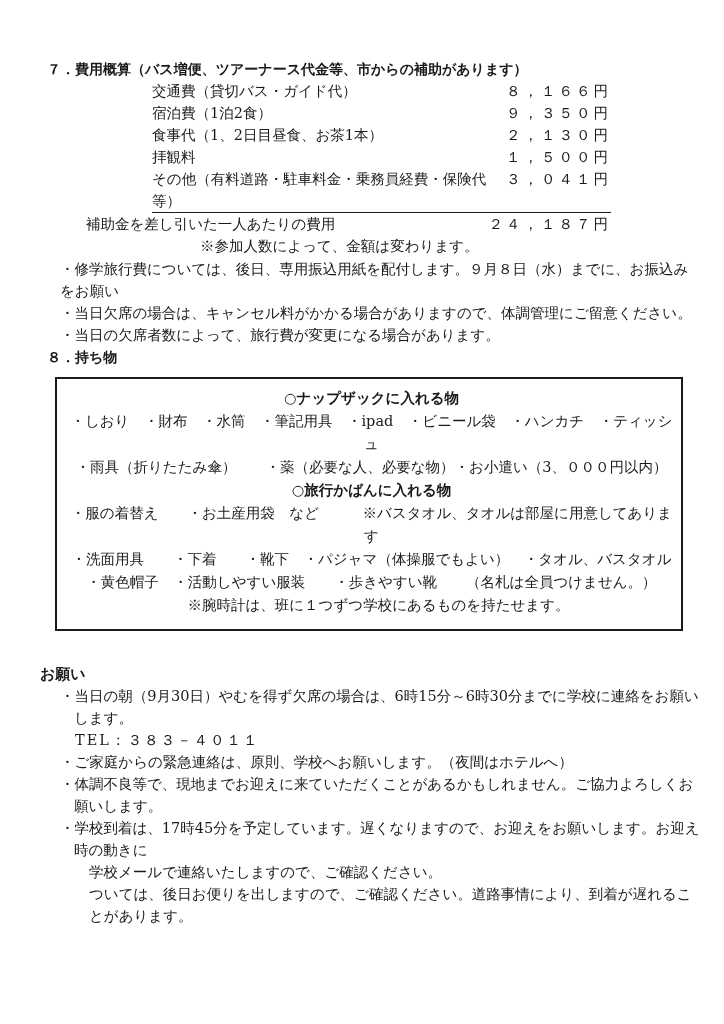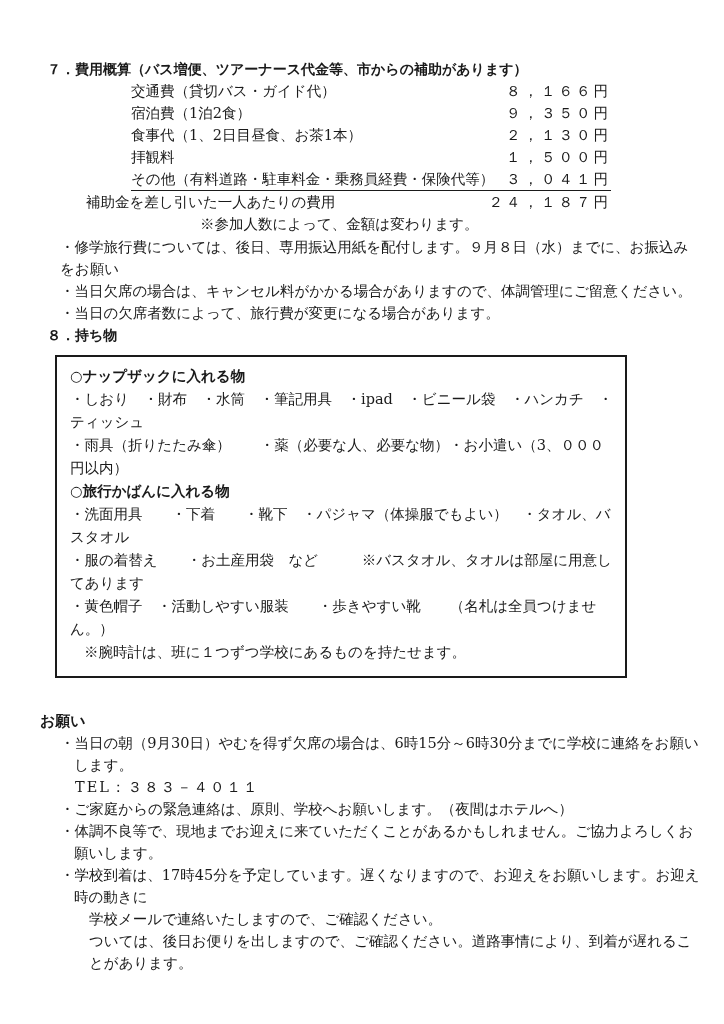--- a/index.html
+++ b/index.html
@@ -16,36 +16,37 @@
     line-height:22px;
     overflow:hidden;
   }
   .gothic{
     font-family:"DejaVu Sans","Liberation Sans",sans-serif;
     font-weight:700;
   }
   .sec-heading{font-size:14px;margin-left:7px;}
   
   .cost-table{width:563px;margin-left:8px;}
-  .cost-row{display:flex;justify-content:space-between;margin-left:83px;}
+  .cost-row{display:flex;justify-content:space-between;margin-left:104px;}
   .cost-row.underlined{border-bottom:1.5px solid #1a1a1a;}
   .total-row{display:flex;justify-content:space-between;margin-left:38px;}
   .price{letter-spacing:3px;white-space:nowrap;}
   .cost-note{margin-left:152px;}
   
   .s7-bullets{margin-left:20px;margin-top:1px;}
   .cont-indent{padding-left:17px;}
   
   .packing-box{
-    width:572px;
+    width:628px;
     margin:9px 1px 0 15px;
     border:2px solid #1a1a1a;
     box-sizing:border-box;
     padding:8px 8px 12px 13px;
     line-height:23px;
+    text-align:center;
   }
   .box-title{font-size:14.5px;}
   .box-note{padding-left:14px;}
   
   .onegai{margin-top:32px;}
   .ob{margin-left:20px;padding-left:14px;text-indent:-14px;}
   .ob .cline{text-indent:0;padding-left:15px;}
   .tel-line{margin-left:35px;letter-spacing:2px;}
   .heading-left{font-size:15px;}
 </style>
@@ -90,22 +91,22 @@
     <div>・当日の欠席者数によって、旅行費が変更になる場合があります。</div>
   </div>
 
   <div class="gothic sec-heading">８．持ち物</div>
 
   <div class="packing-box">
     <div class="gothic box-title">○ナップザックに入れる物</div>
     <div>・しおり　・財布　・水筒　・筆記用具　・ipad　・ビニール袋　・ハンカチ　・ティッシュ</div>
     <div>・雨具（折りたたみ傘）　　・薬（必要な人、必要な物）・お小遣い（3、０００円以内）</div>
     <div class="gothic box-title">○旅行かばんに入れる物</div>
+    <div>・服の着替え　　・お土産用袋　など　　　※バスタオル、タオルは部屋に用意してあります</div>
     <div>・洗面用具　　・下着　　・靴下　・パジャマ（体操服でもよい）　・タオル、バスタオル</div>
-    <div>・服の着替え　　・お土産用袋　など　　　※バスタオル、タオルは部屋に用意してあります</div>
     <div>・黄色帽子　・活動しやすい服装　　・歩きやすい靴　　（名札は全員つけません。）</div>
     <div class="box-note">※腕時計は、班に１つずつ学校にあるものを持たせます。</div>
   </div>
 
   <div class="onegai">
     <div class="gothic heading-left">お願い</div>
     <div class="ob">・当日の朝（9月30日）やむを得ず欠席の場合は、6時15分～6時30分までに学校に連絡をお願いします。</div>
     <div class="tel-line">TEL：３８３－４０１１</div>
     <div class="ob">・ご家庭からの緊急連絡は、原則、学校へお願いします。（夜間はホテルへ）</div>
     <div class="ob">・体調不良等で、現地までお迎えに来ていただくことがあるかもしれません。ご協力よろしくお願いします。</div>

